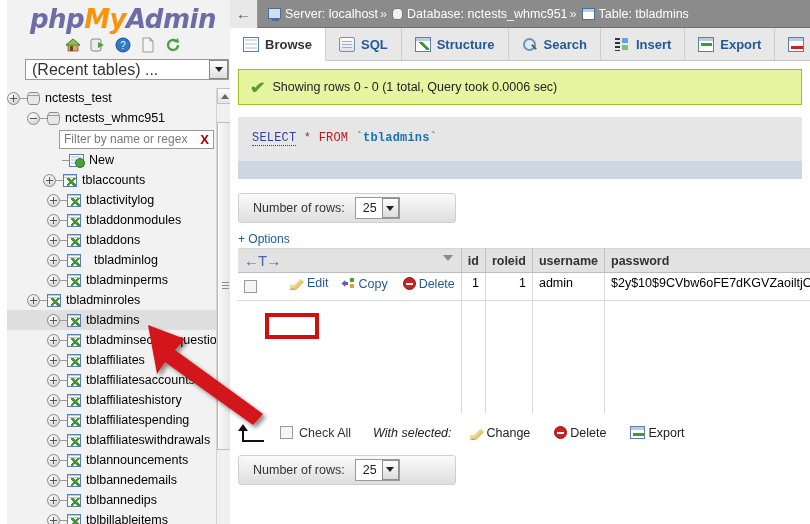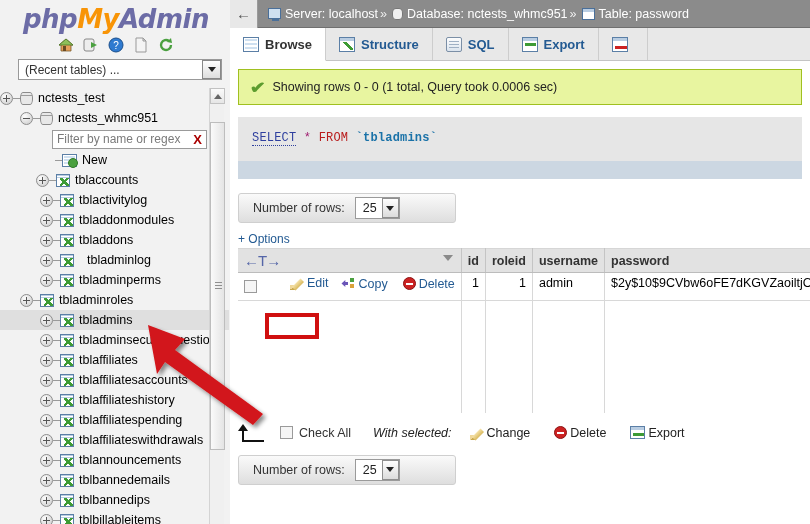--- a/index.html
+++ b/index.html
@@ -8,21 +8,21 @@
     width: 810px; height: 524px;
     overflow: hidden;
     font-family: "Liberation Sans", sans-serif;
     font-size: 12px;
     background: #fff;
   }
   #app { position: relative; width: 810px; height: 524px; overflow: hidden; }
 
   
   #sidebar {
-    position: absolute; left: 0; top: 0; width: 233px; height: 524px;
+    position: absolute; left: 7px; top: 0; width: 233px; height: 524px;
     background: #f2f2f2;
     border-right: 1px solid #aaa;
     overflow: hidden;
   }
   .logo-wrap { text-align: center; padding: 6px 0 2px 0; }
   .logo { font-family: "DejaVu Sans", sans-serif; font-style: italic; font-weight: bold;
           font-size: 26px; letter-spacing: -0.5px; line-height: 1; }
   .logo .php { color: #6c6ca6; }
   .logo .my { color: #f89406; }
   .logo .admin { color: #6c6ca6; }
@@ -31,21 +31,21 @@
   .ticon { width: 16px; height: 16px; display: inline-block; position: relative; }
 
   .recent-select {
     margin: 1px 10px 4px 18px;
     height: 21px;
     border: 1px solid #999;
     background: #fff;
     display: flex; align-items: center;
     position: relative;
   }
-  .recent-select .rs-label { padding-left: 6px; font-size: 12px; color: #333; flex: 1;
+  .recent-select .rs-label { padding-left: 6px; font-size: 16px; color: #333; flex: 1;
       white-space: nowrap; overflow: hidden; }
   .rs-arrow {
     width: 19px; height: 19px; margin-right: 0px;
     border: 1px solid #888;
     background: linear-gradient(#fefefe,#dedede);
     display: flex; align-items: center; justify-content: center;
   }
   .rs-arrow i { width:0;height:0;border-left:4px solid transparent;border-right:4px solid transparent;
     border-top:5px solid #222; display:block; }
 
@@ -530,35 +530,43 @@
 
     <div id="breadcrumb">
       <div id="bc-back">←</div>
       <span class="bc-ic-server"></span>
       <span>Server: localhost</span>
       <span class="bc-sep">»</span>
       <span class="bc-ic-db"></span>
       <span>Database: nctests_whmc951</span>
       <span class="bc-sep">»</span>
       <span class="bc-ic-tbl"></span>
-      <span>Table: password</span>
+      <span>Table: tbladmins</span>
     </div>
 
     <div id="tabs">
         <div class="tab active">
           <span class="tabicon ti-browse"></span>
           <span>Browse</span>
         </div>
         <div class="tab">
+          <span class="tabicon ti-sql"></span>
+          <span>SQL</span>
+        </div>
+        <div class="tab">
           <span class="tabicon ti-structure"></span>
           <span>Structure</span>
         </div>
         <div class="tab">
-          <span class="tabicon ti-sql"></span>
-          <span>SQL</span>
+          <span class="tabicon ti-search"></span>
+          <span>Search</span>
+        </div>
+        <div class="tab">
+          <span class="tabicon ti-insert"></span>
+          <span>Insert</span>
         </div>
         <div class="tab">
           <span class="tabicon ti-export"></span>
           <span>Export</span>
         </div>
         <div class="tab">
           <span class="tabicon ti-import"></span>
           <span></span>
         </div>
       </div>

